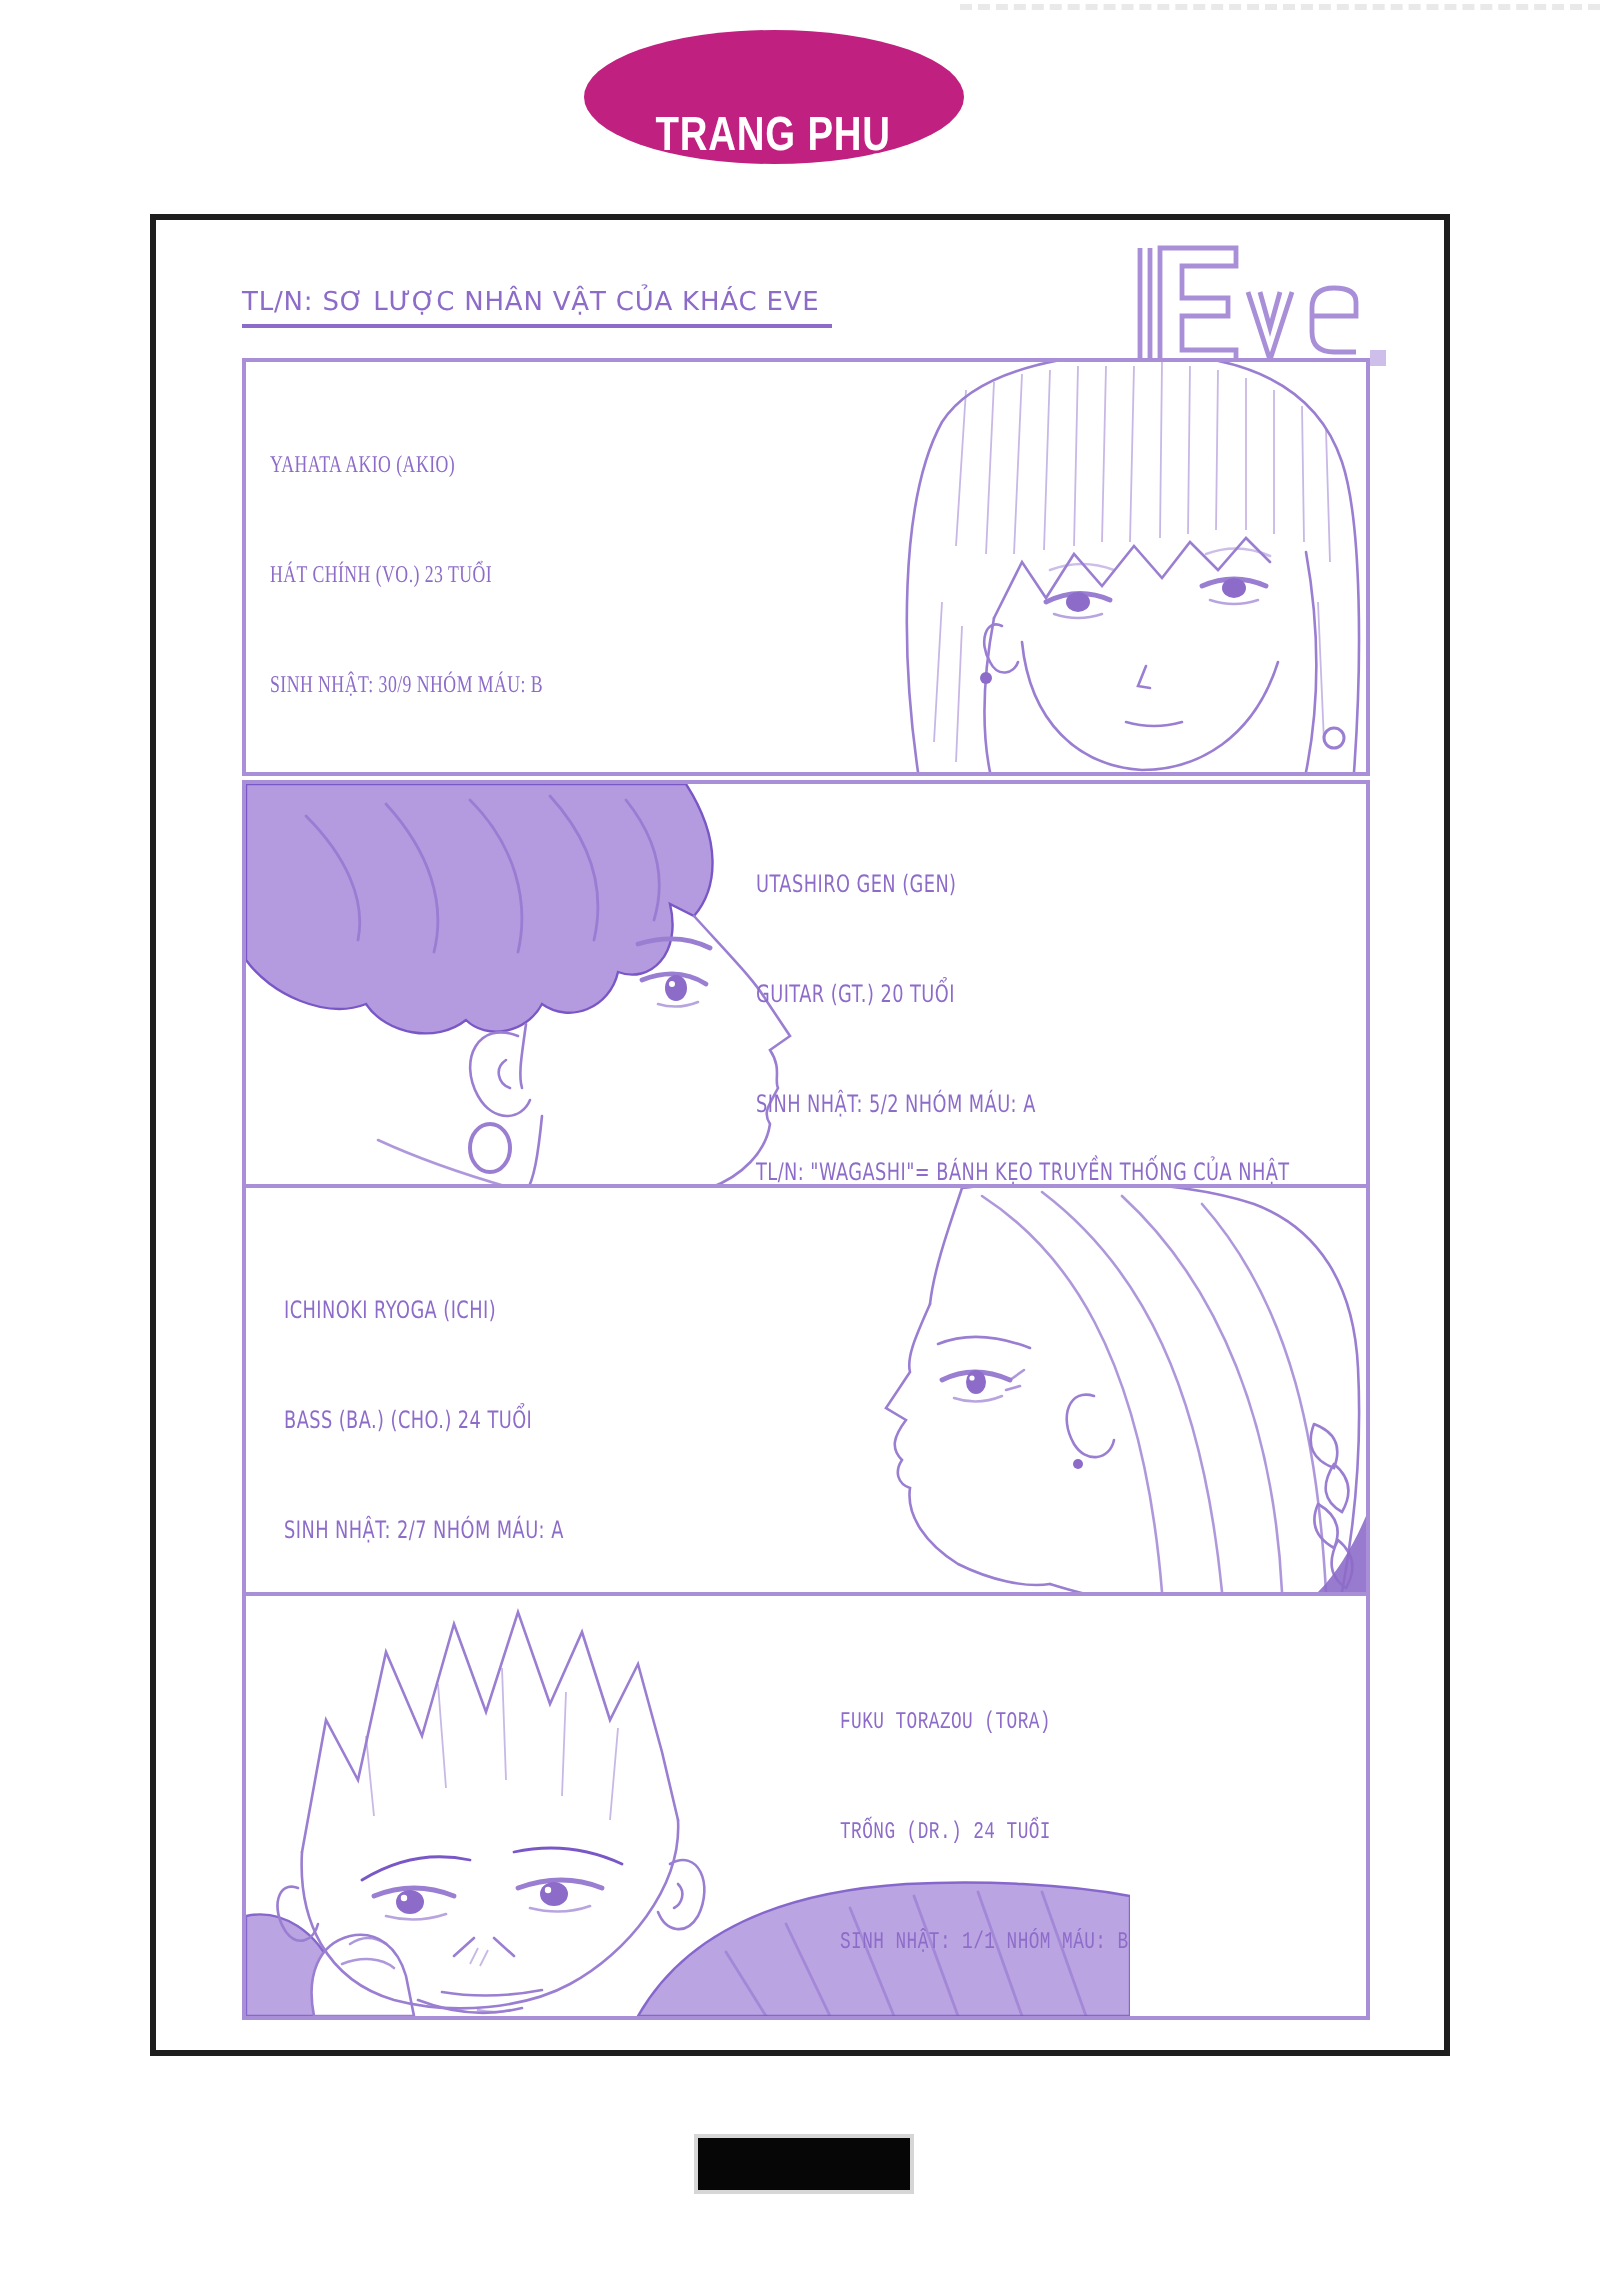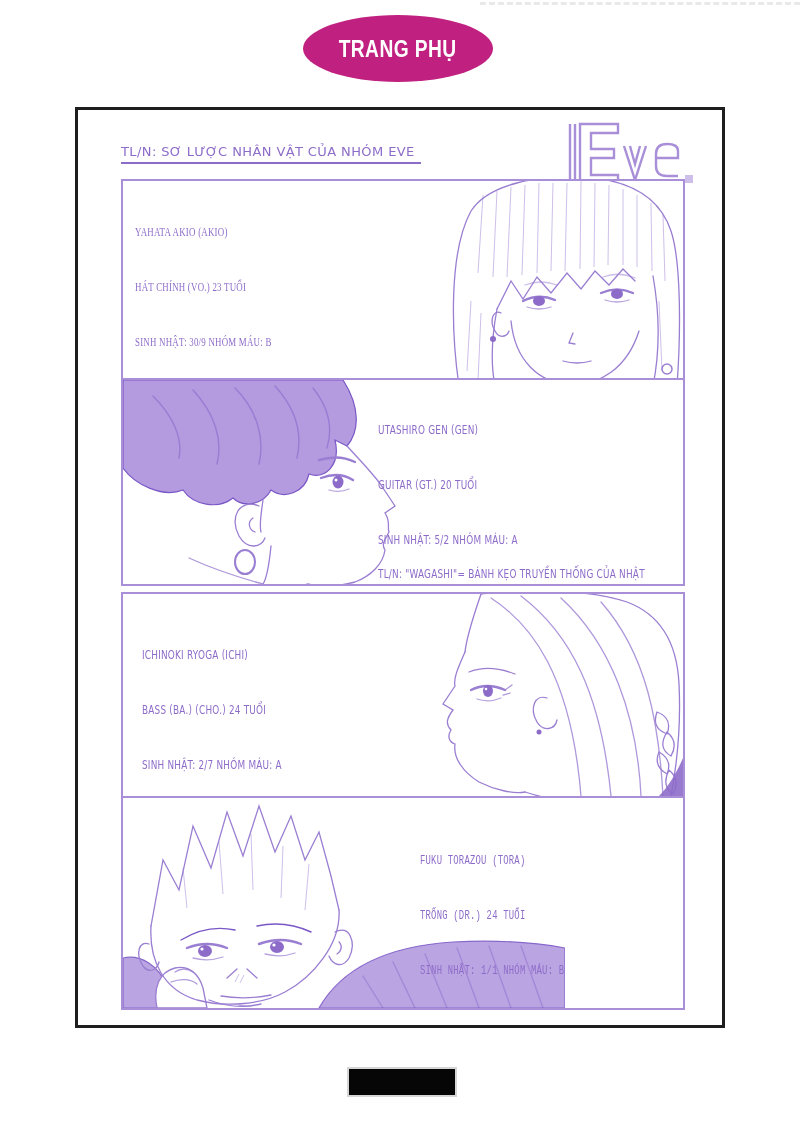--- a/index.html
+++ b/index.html
@@ -1,35 +1,35 @@
 <!DOCTYPE html>
 <html style="--badge: #c0207f; --ink: #8d6cc9; --line: #9a7ed2; --line_dark: #7a57c6; --hair: #b49bdf; --panel_border: #a88fd8;"><head>
 <meta charset="utf-8">
 <style>
   html,body{margin:0;padding:0;background:#ffffff;}
   .page{position:relative;width:800px;height:1137px;background:#fff;overflow:hidden;
         font-family:"DejaVu Sans",sans-serif;}
   .scan-artifact{position:absolute;top:2px;left:480px;width:320px;height:0;
         border-top:3px dashed #e9e9e9;}
   
-  .badge{position:absolute;left:303px;top:15px;width:190px;height:67px;
-        background:var(--badge);border-radius:50%;display:flex;align-items:center;justify-content:center;}
+  .badge{position:absolute;left:292px;top:15px;width:190px;height:67px;
+        background:var(--badge);border-radius:50%;display:flex;align-items:flex-end;justify-content:center;}
   .badge span{color:#fff;font-weight:bold;font-size:24px;letter-spacing:0.5px;
         font-family:"Liberation Sans",sans-serif;transform:scaleX(.8);white-space:pre;}
   
   .sheet{position:absolute;left:75px;top:107px;width:650px;height:921px;
         border:3px solid #1e1e1e;background:#fff;box-sizing:border-box;}
   .tln-header{position:absolute;left:43px;top:34px;color:var(--ink);font-size:13px;
         letter-spacing:.4px;border-bottom:2px solid var(--ink);padding:0 6px 3px 0;white-space:pre;}
   .eve-logo{position:absolute;top:8px;right:26px;width:132px;height:72px;}
   
   .panel{position:absolute;left:43px;width:564px;border:2px solid var(--panel_border);
         background:#fff;box-sizing:border-box;overflow:hidden;}
   .panel.s1{top:69px;height:209px;font-family:Liberation Serif, serif;}
-  .panel.s2{top:268px;height:208px;}
+  .panel.s2{top:280px;height:208px;}
   .panel.s3{top:482px;height:208px;}
   .panel.s4{top:686px;height:214px;font-family:Liberation Mono, monospace;}
   .char-text{position:absolute;color:var(--ink);font-size:12px;line-height:18.2px;
         letter-spacing:.3px;white-space:pre;transform:scaleX(.74);transform-origin:0 0;}
   .s1 .char-text{left:12px;top:6px;width:446px;}
   .s2 .char-text{left:255px;top:5px;width:409px;}
   .s3 .char-text{left:19px;top:16px;width:420px;}
   .s4 .char-text{left:297px;top:18px;width:355px;}
   .tln-note{position:absolute;left:255px;bottom:3px;color:var(--ink);font-size:12px;
         letter-spacing:.3px;white-space:pre;transform:scaleX(.74);transform-origin:0 0;width:420px;}
@@ -56,21 +56,21 @@
 <div class="page">
 
   <div class="scan-artifact"></div>
 
   <div class="badge">
     <span>TRANG PHỤ</span>
   </div>
 
   <div class="sheet">
 
-    <div class="tln-header">TL/N: SƠ LƯỢC NHÂN VẬT CỦA NHÓM EVE</div>
+    <div class="tln-header">TL/N: SƠ LƯỢC NHÂN VẬT CỦA KHÁC EVE</div>
 
     <svg class="eve-logo" viewBox="0 0 132 72">
       <title>Eve.</title>
       <path class="logo-stroke" d="M6,6 V66 M11,6 V66"></path>
       <path class="logo-stroke" d="M16,6 H54 V15 H27 V31 H50 V40 H27 V57 H54 V66 H16 Z"></path>
       <path class="logo-stroke" d="M60,28 L71,62 L82,28 M66,28 L71,46 L76,28"></path>
       <path class="logo-stroke" d="M92,40 H114 V33 Q114,26 103,26 Q92,26 92,36 V48 Q92,58 103,58 H114"></path>
       <rect x="121" y="57" width="8" height="8" fill="var(--hair)" opacity=".65"></rect>
     </svg>
 

